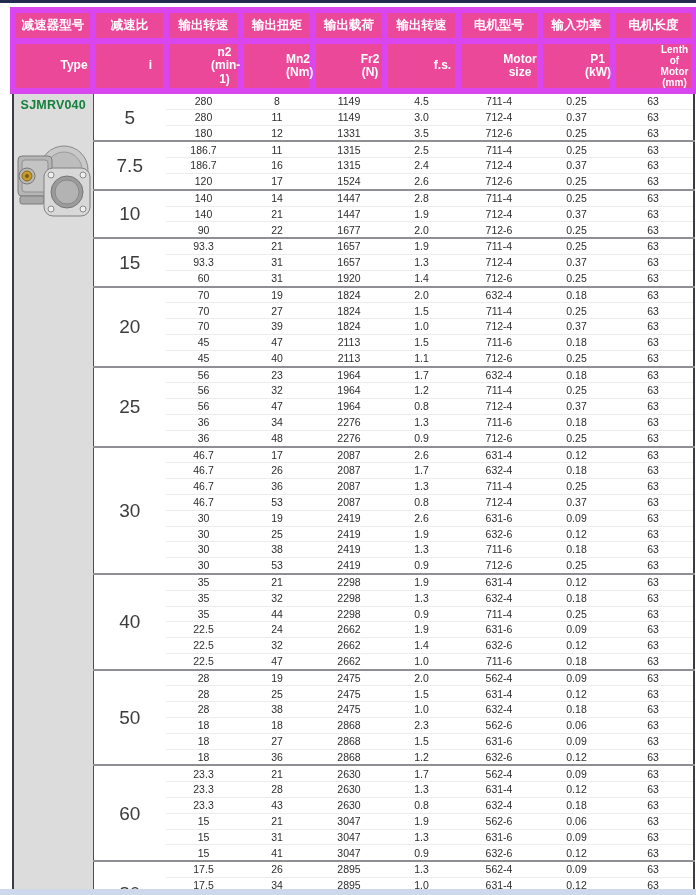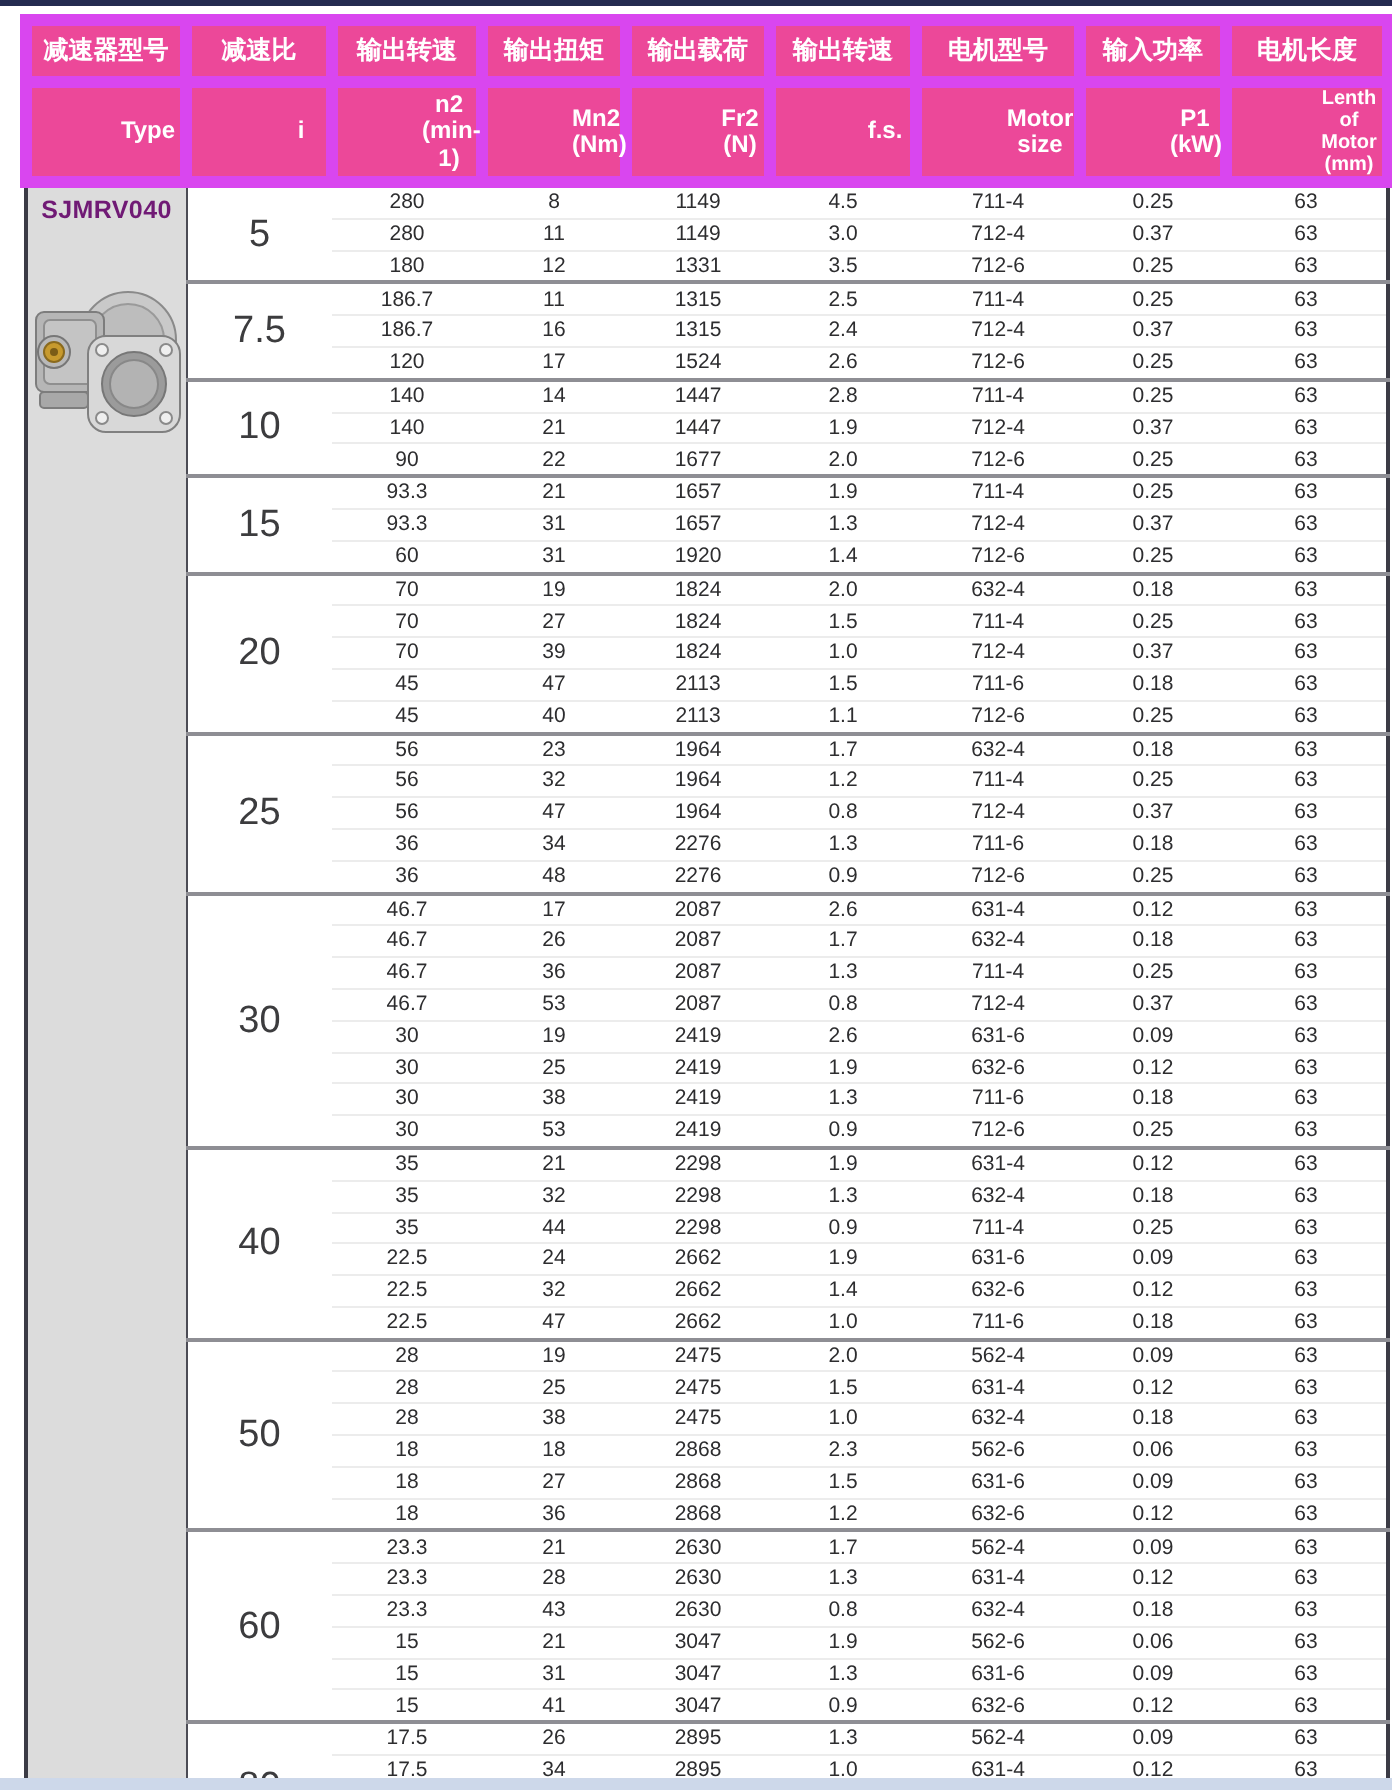--- a/index.html
+++ b/index.html
@@ -46,21 +46,21 @@
   }
   td.type-cell {
     background: #dcdcdc;
     border-right: 1px solid #4c4c55;
     vertical-align: top;
     padding-top: 5px;
   }
   .type-label {
     font-weight: bold;
     font-size: 12.5px;
-    color: #701a75;
+    color: #15803d;
     text-align: center;
     letter-spacing: 0.2px;
   }
   .gearbox-wrap { margin-top: 26px; text-align: center; }
   td.ratio-cell {
     font-size: 19px;
     color: #3c3c3e;
   }
   tr:not(.group-first) > td.val { border-top: 1px solid #ececec; }
   tr.group-first > td:not(.type-cell) { border-top: 2px solid #8e8e94; }

